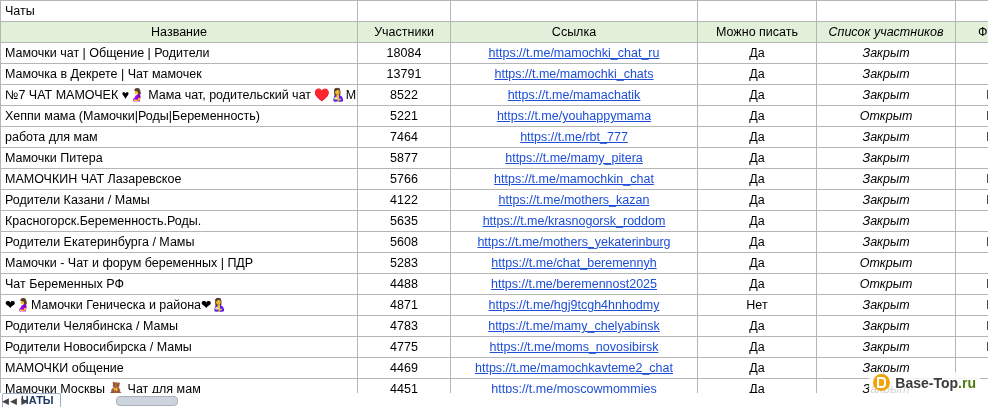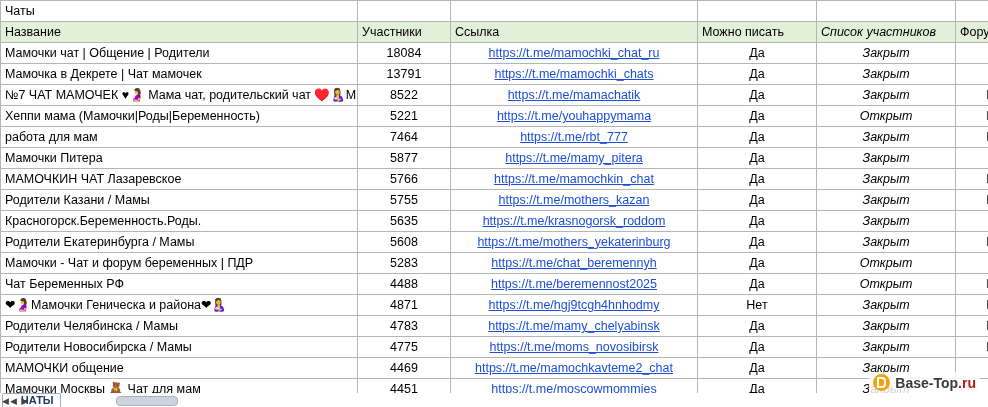--- a/index.html
+++ b/index.html
@@ -60,21 +60,21 @@
     border-left: 1px solid #b5b5b5;
   }
   .title-cell {
     padding-left: 6px;
   }
 
   
   .hdr td {
     background: #e2efd9;
     font-weight: bold;
-    text-align: left;
+    text-align: center;
     height: 22px;
     line-height: 22px;
   }
 
   td.link a {
     color: #1d4ed8;
     text-decoration: underline;
     font-size: 12.5px;
   }
   td.name {
@@ -164,21 +164,21 @@
     border: 2px solid #ffffff;
     border-radius: 0 4px 4px 0;
     box-sizing: border-box;
   }
   .wm-text {
     font-size: 14px;
     font-weight: bold;
     color: #3b3b3b;
     text-shadow: 0 1px 0 #ffffff;
   }
-  .wm-text .wm-accent { color: #b91c1c; }
+  .wm-text .wm-accent { color: #4d7c0f; }
 </style>
 </head>
 <body>
 
 <div class="sheet">
   <table class="grid">
     <tbody>
       <tr class="title-row">
         <td class="c-name title-cell">Чаты</td>
         <td class="c-part blank"></td>
@@ -247,21 +247,21 @@
       <tr>
         <td class="c-name name">МАМОЧКИН ЧАТ Лазаревское</td>
         <td class="c-part">5766</td>
         <td class="c-link link"><a href="#">https://t.me/mamochkin_chat</a></td>
         <td class="c-write">Да</td>
         <td class="c-list">Закрыт</td>
         <td class="c-forum">Нет</td>
       </tr>
       <tr>
         <td class="c-name name">Родители Казани / Мамы</td>
-        <td class="c-part">5755</td>
+        <td class="c-part">4122</td>
         <td class="c-link link"><a href="#">https://t.me/mothers_kazan</a></td>
         <td class="c-write">Да</td>
         <td class="c-list">Закрыт</td>
         <td class="c-forum">Нет</td>
       </tr>
       <tr>
         <td class="c-name name">Красногорск.Беременность.Роды.</td>
         <td class="c-part">5635</td>
         <td class="c-link link"><a href="#">https://t.me/krasnogorsk_roddom</a></td>
         <td class="c-write">Да</td>

